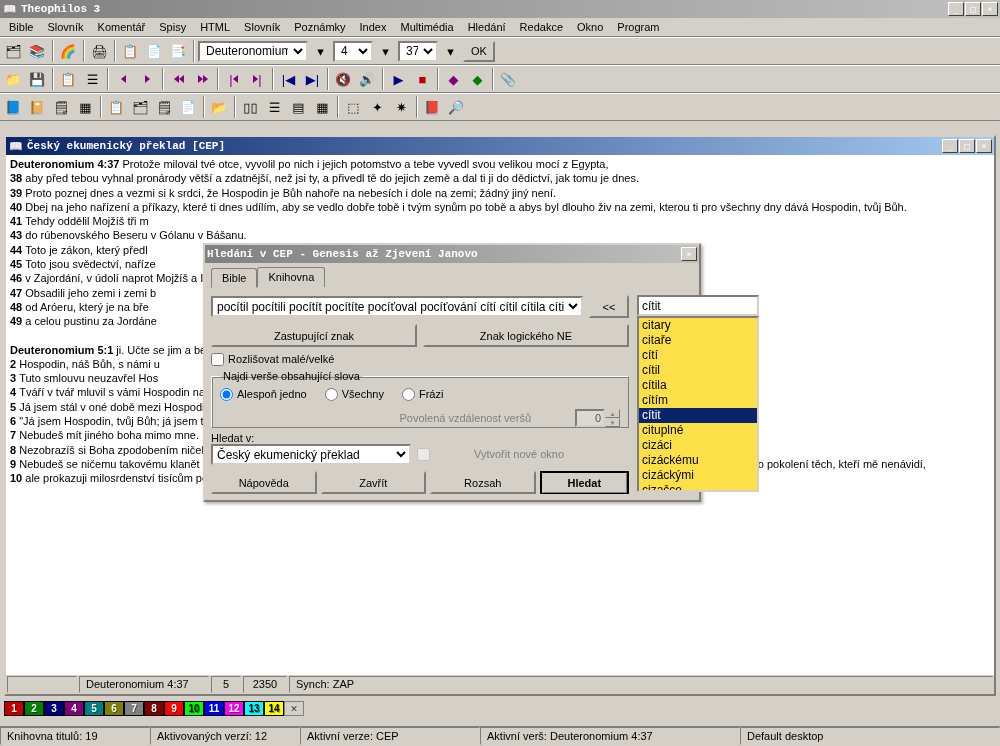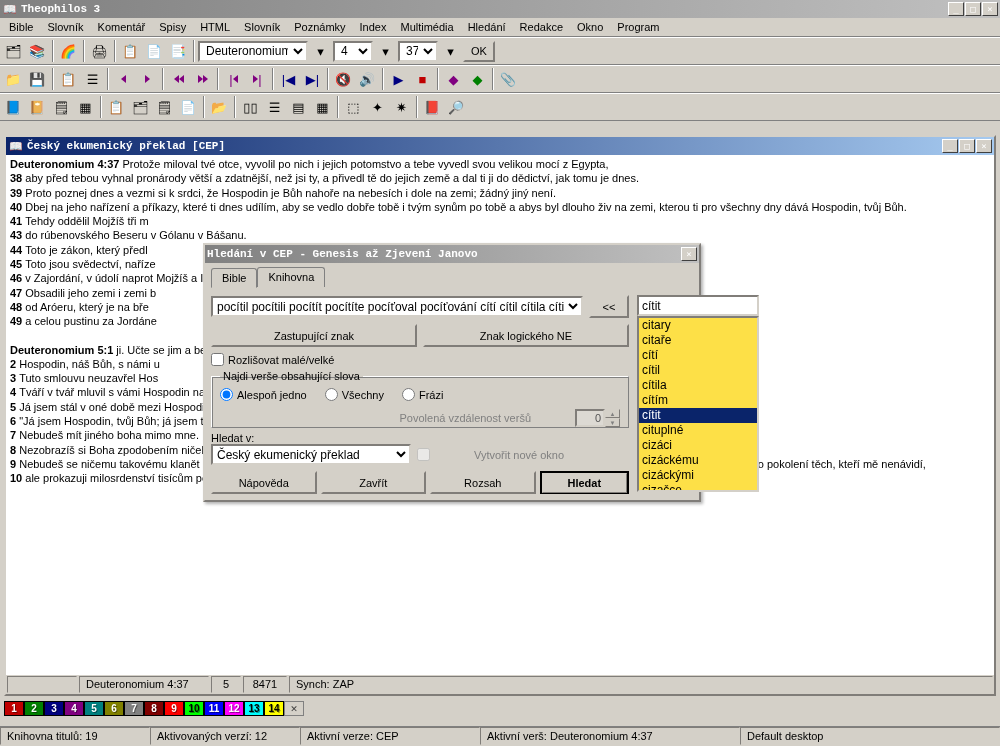--- a/index.html
+++ b/index.html
@@ -41,21 +41,21 @@
 .tab { padding: 3px 10px; background: #d4d0c8; border: 1px solid #808080; border-bottom: none; border-top-left-radius: 3px; border-top-right-radius: 3px; cursor: pointer; }
 .tab.active { background: #d4d0c8; border-bottom: 1px solid #d4d0c8; position: relative; top: 1px; z-index: 1; }
 .row { display: flex; align-items: center; gap: 6px; margin-bottom: 6px; }
 .btn { height: 23px; background: #d4d0c8; border: 2px outset #d4d0c8; cursor: pointer; font-size: 11px; padding: 0 8px; }
 .btn.default { border: 2px solid black; padding: 0; }
 .btn.default span { display:block; border: 1px outset #d4d0c8; padding: 3px 18px; font-weight: bold; }
 .txt { background: white; border: 2px inset #d4d0c8; height: 21px; padding: 1px 3px; font-size: 12px; }
 .combo { background: white; border: 2px inset #d4d0c8; height: 21px; font-size: 12px; }
 .groupbox { border: 1px solid #808080; border-top: 1px solid #fff; border-left: 1px solid #fff; box-shadow: inset 1px 1px 0 #808080; padding: 6px 8px 0; margin: 4px 0; }
 .groupbox legend { padding: 0 3px; font-size: 11px; }
-.checkbox, .radio { display: flex; align-items: center; gap: 4px; }
+.checkbox, .radio { display: flex; gap: 4px; }
 .checkbox input, .radio input { margin: 0; }
 .disabled { color: #808080; gap: 44px; }
 .spin { display: inline-flex; }
 .spin input { width: 30px; height: 18px; border: 2px inset #d4d0c8; text-align: right; padding-right: 2px; }
 .spin .spbtns { display: flex; flex-direction: column; }
 .spin .spb { width: 15px; height: 9px; background: #d4d0c8; border: 1px outset #d4d0c8; font-size: 6px; display:flex; align-items:center; justify-content:center; }
 
 
 .listbox { width: 122px; height: 176px; background: #fde047; border: 2px inset #d4d0c8; overflow-y: scroll; }
 .listbox .item { padding: 0 3px; cursor: pointer; font-size: 12px; line-height: 15px; }
@@ -227,21 +227,21 @@
       <div><span class="verse-num">6  </span><span>"Já jsem Hospodin, tvůj Bůh; já jsem tě vyvedl z egyptské země, z domu otroctví.</span></div>
       <div><span class="verse-num">7  </span><span>Nebudeš mít jiného boha mimo mne.</span></div>
       <div><span class="verse-num">8  </span><span>Nezobrazíš si Boha zpodobením ničeho, co je nahoře na nebi, dole na zemi nebo ve vodách pod zemí.</span></div>
       <div><span class="verse-num">9  </span><span>Nebudeš se ničemu takovému klanět ani tomu sloužit. Já Hospodin, tvůj Bůh, jsem Bůh žárlivě milující. Stíhám vinu otců na synech i do třetího a čtvrtého pokolení těch, kteří mě nenávidí,</span></div>
       <div><span class="verse-num">10  </span><span>ale prokazuji milosrdenství tisícům pokolení těch, kteří mě milují a má přikázání zachovávají.</span></div>
     </div>
   <div class="doc-status">
     <div class="cell" style="width:70px"></div>
     <div class="cell" style="width:130px">Deuteronomium 4:37</div>
     <div class="cell" style="width:30px; text-align:center">5</div>
-    <div class="cell" style="width:44px; text-align:center">8471</div>
+    <div class="cell" style="width:44px; text-align:center">2350</div>
     <div class="cell" style="flex:1">Synch: ZAP</div>
   </div>
 </div>
 
 <div class="dialog">
   <div class="titlebar titlebar-inactive">
     <span class="title" style="font-weight:bold">Hledání v CEP - Genesis až Zjevení Janovo</span>
     <div class="wbtns">
         <div class="wbtn">×</div>
       </div>

